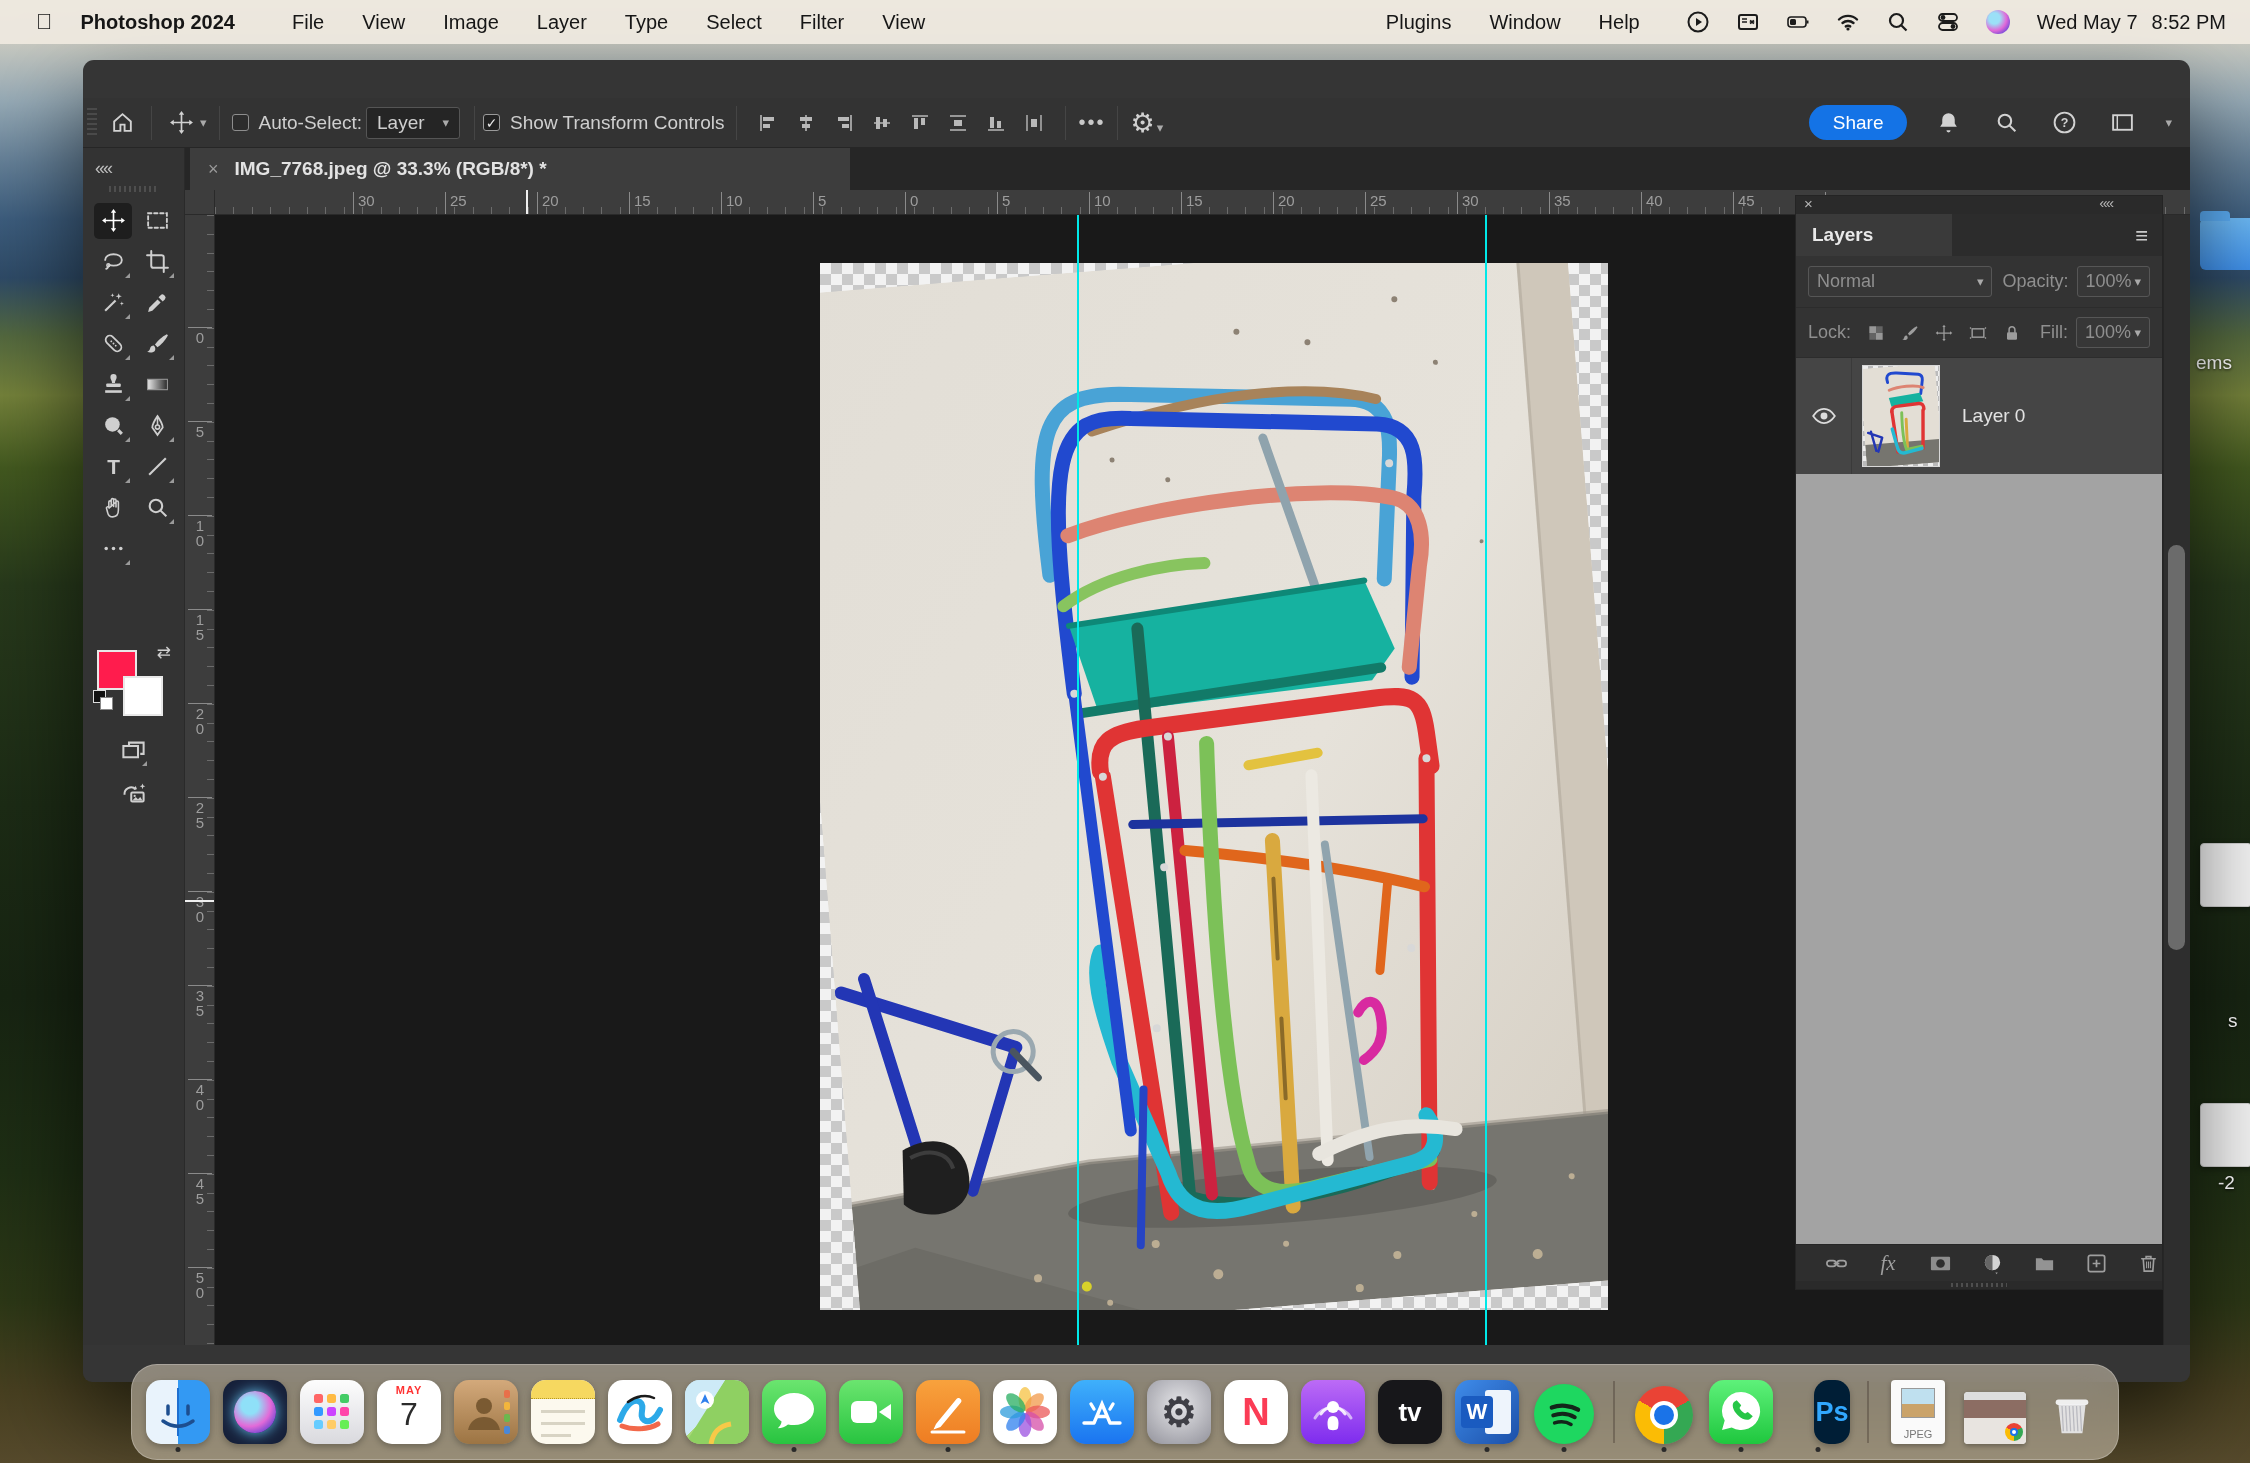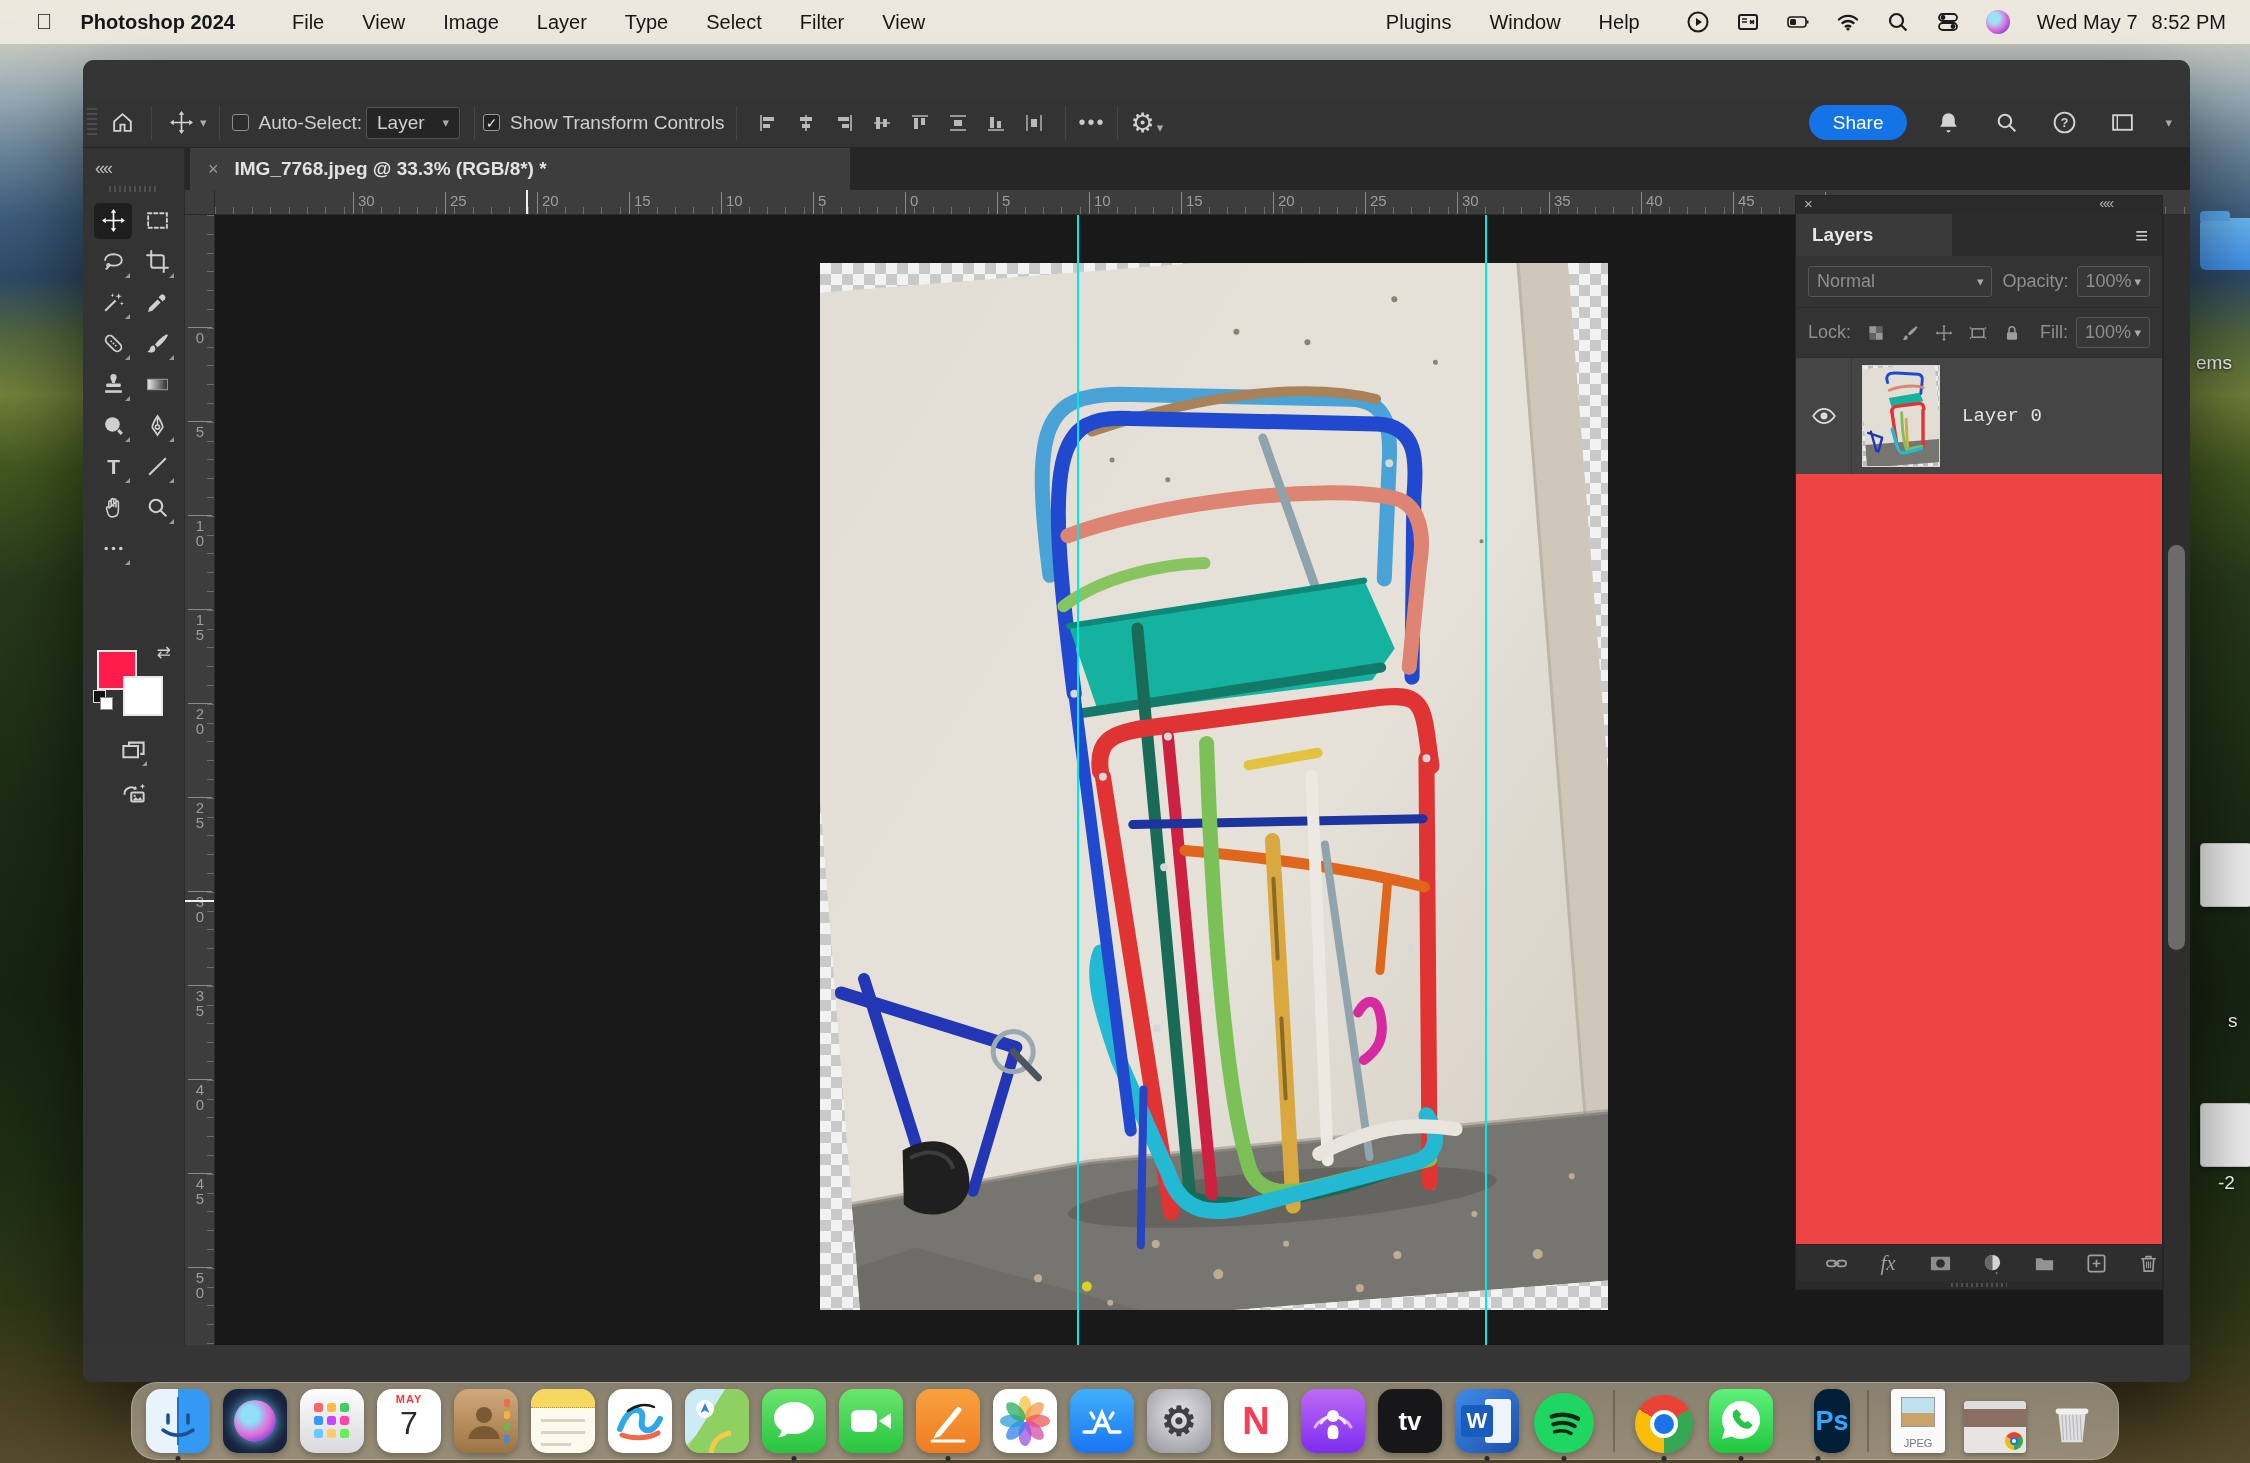--- a/index.html
+++ b/index.html
@@ -105,21 +105,21 @@
   .lp-tab{position:absolute;left:0;top:0;height:42px;width:156px;background:#3a3a3a;color:#e8e8e8;font-size:19px;font-weight:700;display:flex;align-items:center;padding-left:16px;}
   .lp-menu{position:absolute;right:14px;top:9px;color:#c9c9c9;font-size:22px;}
   .lp-row{display:flex;align-items:center;padding:0 12px;color:#8f8f8f;font-size:18px;}
   .lp-blend{height:52px;border-bottom:1px solid #2c2c2c;}
   .combo{display:flex;align-items:center;justify-content:space-between;border:1px solid #565656;border-radius:3px;height:31px;background:#373737;color:#8f8f8f;padding:0 8px;}
   .blend-combo{width:186px;margin-right:10px;}
   .val-box{width:74px;margin-left:8px;}
   .lp-lock{height:50px;border-bottom:1px solid #2c2c2c;}
   .lock-ic{width:30px;height:26px;display:flex;align-items:center;justify-content:center;color:#9d9d9d;margin:0 2px;}
   .lock-ic svg{width:20px;height:20px;}
-  .lp-list{flex:1;background:#ef4444;position:relative;font-family:Liberation Mono, monospace;}
+  .lp-list{flex:1;background:#a3a3a3;position:relative;}
   .layer-row{position:absolute;left:0;right:0;top:0;height:116px;background:#454545;display:flex;align-items:center;}
   .eye-zone{width:56px;height:100%;border-right:1px solid #3a3a3a;display:flex;align-items:center;justify-content:center;color:#dcdcdc;}
   .eye-zone svg{width:26px;height:26px;}
   .layer-thumb{width:78px;height:102px;margin-left:10px;border:1px solid #d8d8d8;overflow:hidden;position:relative;
     background-image:linear-gradient(45deg,#bbb 25%,transparent 25%,transparent 75%,#bbb 75%),linear-gradient(45deg,#bbb 25%,#eee 25%,#eee 75%,#bbb 75%);background-size:10px 10px;background-position:0 0,5px 5px;}
   .layer-thumb .mini{position:absolute;inset:0;transform:rotate(-4.5deg);}
   .layer-name{margin-left:22px;color:#e2e2e2;font-size:19px;}
   .lp-bottom{height:37px;background:#2e2e2e;border-top:1px solid #262626;display:flex;align-items:center;justify-content:space-between;padding-left:26px;gap:24px;}
   .lpb-ic{width:30px;height:28px;display:flex;align-items:center;justify-content:center;color:#9e9e9e;}
   .lpb-ic svg{width:23px;height:23px;}
@@ -127,21 +127,21 @@
   .lp-grip{height:8px;background:#2a2a2a;display:flex;align-items:center;justify-content:center;}
   .lp-grip div{width:56px;height:4px;background:repeating-linear-gradient(90deg,#4e4e4e 0 2px,transparent 2px 5px);}
 
   
   .desk-item{position:absolute;color:#fff;text-shadow:0 1px 3px rgba(0,0,0,.8);font-size:19px;z-index:5;}
   .folder-ic{width:66px;height:52px;background:linear-gradient(180deg,#6cb9f5,#3f8fe8);border-radius:6px;position:relative;}
   .folder-ic:before{content:"";position:absolute;left:0;top:-7px;width:30px;height:10px;background:#5aabf2;border-radius:4px 4px 0 0;}
   .deskfile{width:52px;height:64px;background:#f4f4f4;border:1px solid #cfcfcf;border-radius:4px;box-shadow:0 2px 6px rgba(0,0,0,.4);}
 
   
-  .dock{position:absolute;left:50%;transform:translateX(-50%);bottom:3px;height:78px;background:rgba(216,206,188,.55);border:1px solid rgba(255,255,255,.25);border-radius:26px;display:flex;align-items:center;padding:0 14px;gap:13px;z-index:60;backdrop-filter:blur(20px);}
+  .dock{position:absolute;left:50%;transform:translateX(-50%);bottom:3px;height:96px;background:rgba(216,206,188,.55);border:1px solid rgba(255,255,255,.25);border-radius:26px;display:flex;align-items:center;padding:0 14px;gap:13px;z-index:60;backdrop-filter:blur(20px);}
   .dock-item{width:64px;height:64px;position:relative;display:flex;align-items:flex-end;justify-content:center;}
   .tile{width:64px;height:64px;border-radius:15px;position:relative;overflow:hidden;display:flex;align-items:center;justify-content:center;box-shadow:0 3px 6px rgba(0,0,0,.25);}
   .dock-sep{width:2px;height:62px;background:rgba(60,50,40,.35);margin:0 4px;}
   .run-dot{position:absolute;bottom:-8px;left:50%;transform:translateX(-50%);width:5px;height:5px;border-radius:50%;background:#2a2a2a;}
   .tile svg{position:absolute;inset:0;width:100%;height:100%;}
   .tile .glyph{position:relative;color:#fff;font-weight:700;}
 
   .t-finder{background:linear-gradient(90deg,#e9f3fc 0 50%,#3399f3 50% 100%);}
   .t-siri{background:#16203a;}
   .t-launchpad{background:linear-gradient(180deg,#fdfdfd,#d9d9de);}

